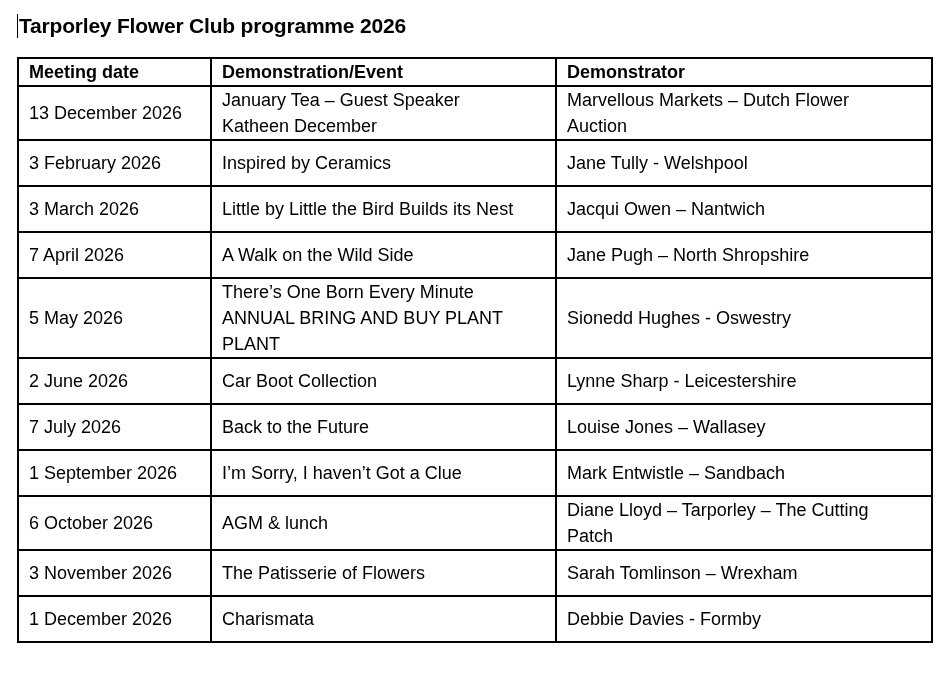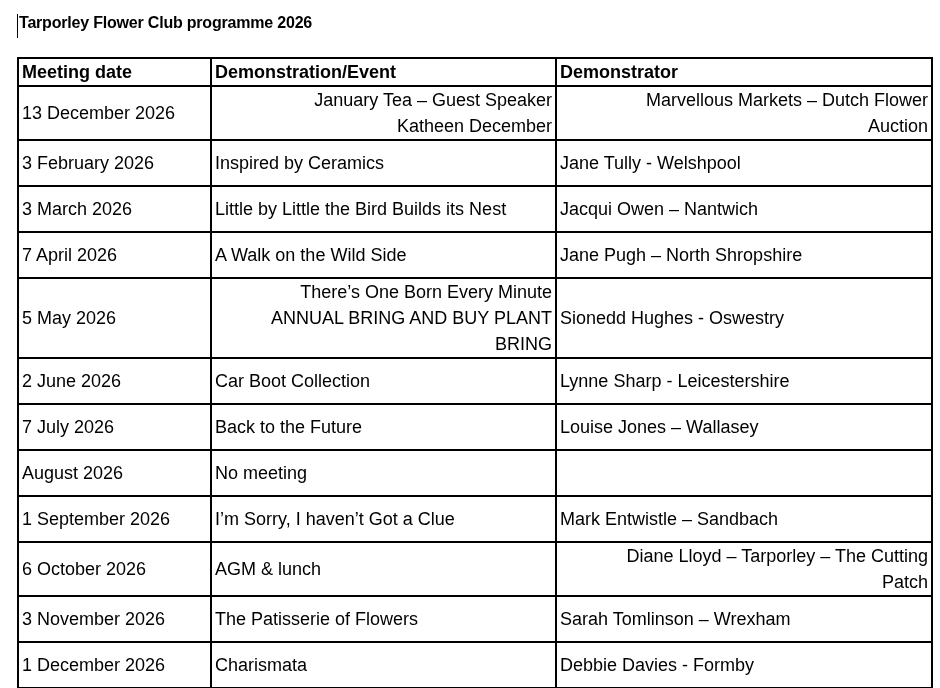--- a/index.html
+++ b/index.html
@@ -1,30 +1,30 @@
 <!DOCTYPE html>
 <html><head>
 <meta charset="utf-8">
 <style>
   html, body { margin: 0; padding: 0; background: #ffffff; }
   body { width: 940px; height: 688px; position: relative; overflow: hidden;
          font-family: "Liberation Sans", "DejaVu Sans", sans-serif; color: #000; }
-  .title { position: absolute; left: 19px; top: 14px; font-size: 16px; font-weight: bold;
+  .title { position: absolute; left: 19px; top: 14px; font-size: 21px; font-weight: bold;
            letter-spacing: -0.2px; }
   .cursor { position: absolute; left: 17px; top: 14px; width: 1px; height: 24px; background: #000; }
   table { position: absolute; left: 17px; top: 57px; border-collapse: collapse; table-layout: fixed;
           width: 914px; }
   col.c1 { width: 193px; } col.c2 { width: 345px; } col.c3 { width: 376px; }
-  td, th { border: 2px solid #000; padding: 0 3px; font-size: 18px; line-height: 26px;
+  td, th { border: 2px solid #000; padding: 0 10px; font-size: 18px; line-height: 26px;
            text-align: left; vertical-align: middle; font-weight: normal; }
   th { font-weight: bold; height: 26px; }
   tr.h46 td { height: 44px; }
   tr.h52 td { height: 50px; }
   tr.h78 td { height: 76px; }
-  .line { display: block; text-align: right; }
+  .line { display: block; }
 </style>
 </head>
 <body>
 
 <div class="cursor"></div>
 <div class="title">Tarporley Flower Club programme 2026</div>
 
 <table>
   <colgroup>
       <col class="c1">
@@ -63,38 +63,33 @@
     <tr class="h46">
       <td>7 April 2026</td>
       <td>A Walk on the Wild Side</td>
       <td>Jane Pugh – North Shropshire</td>
     </tr>
     <tr class="h78">
       <td>5 May 2026</td>
       <td>
           <span class="line">There’s One Born Every Minute</span>
           <span class="line">ANNUAL BRING AND BUY PLANT</span>
-          <span class="line">BRING</span>
+          <span class="line">PLANT</span>
         </td>
       <td>Sionedd Hughes - Oswestry</td>
     </tr>
     <tr class="h46">
       <td>2 June 2026</td>
       <td>Car Boot Collection</td>
       <td>Lynne Sharp - Leicestershire</td>
     </tr>
     <tr class="h46">
       <td>7 July 2026</td>
       <td>Back to the Future</td>
       <td>Louise Jones – Wallasey</td>
-    </tr>
-    <tr class="h46">
-      <td>August 2026</td>
-      <td>No meeting</td>
-      <td></td>
     </tr>
     <tr class="h46">
       <td>1 September 2026</td>
       <td>I’m Sorry, I haven’t Got a Clue</td>
       <td>Mark Entwistle – Sandbach</td>
     </tr>
     <tr class="h52">
       <td>6 October 2026</td>
       <td>AGM &amp; lunch</td>
       <td>

